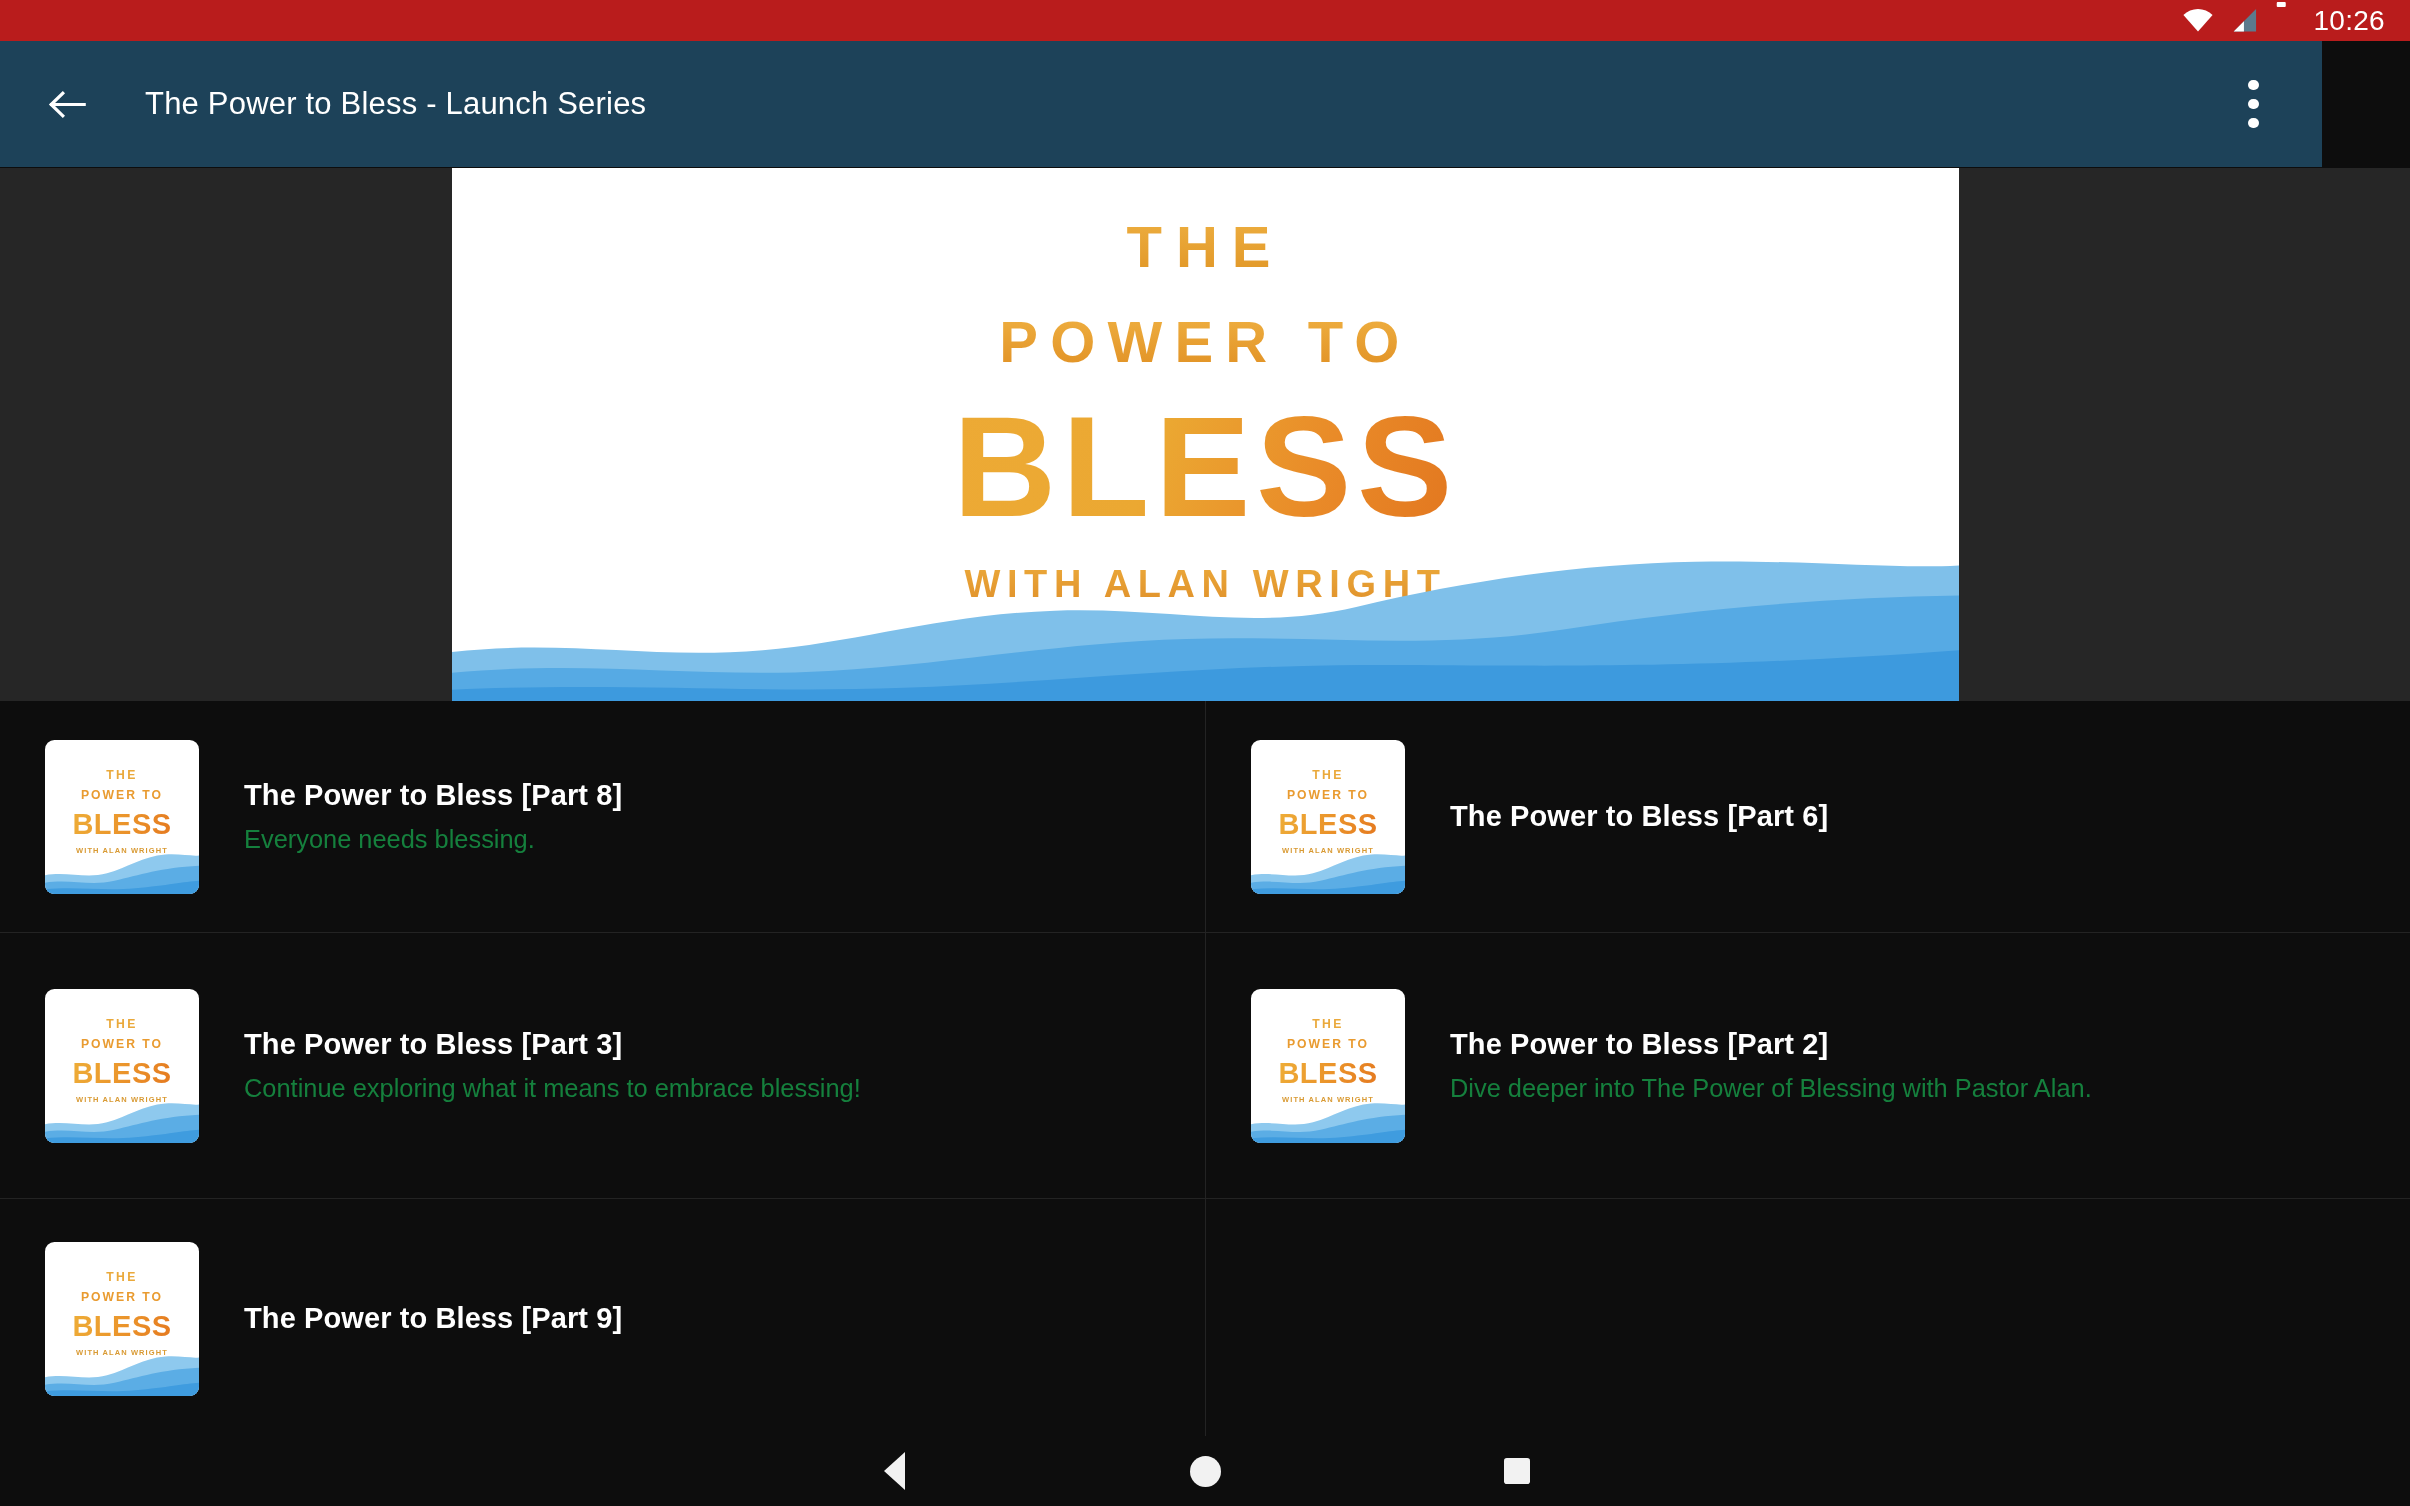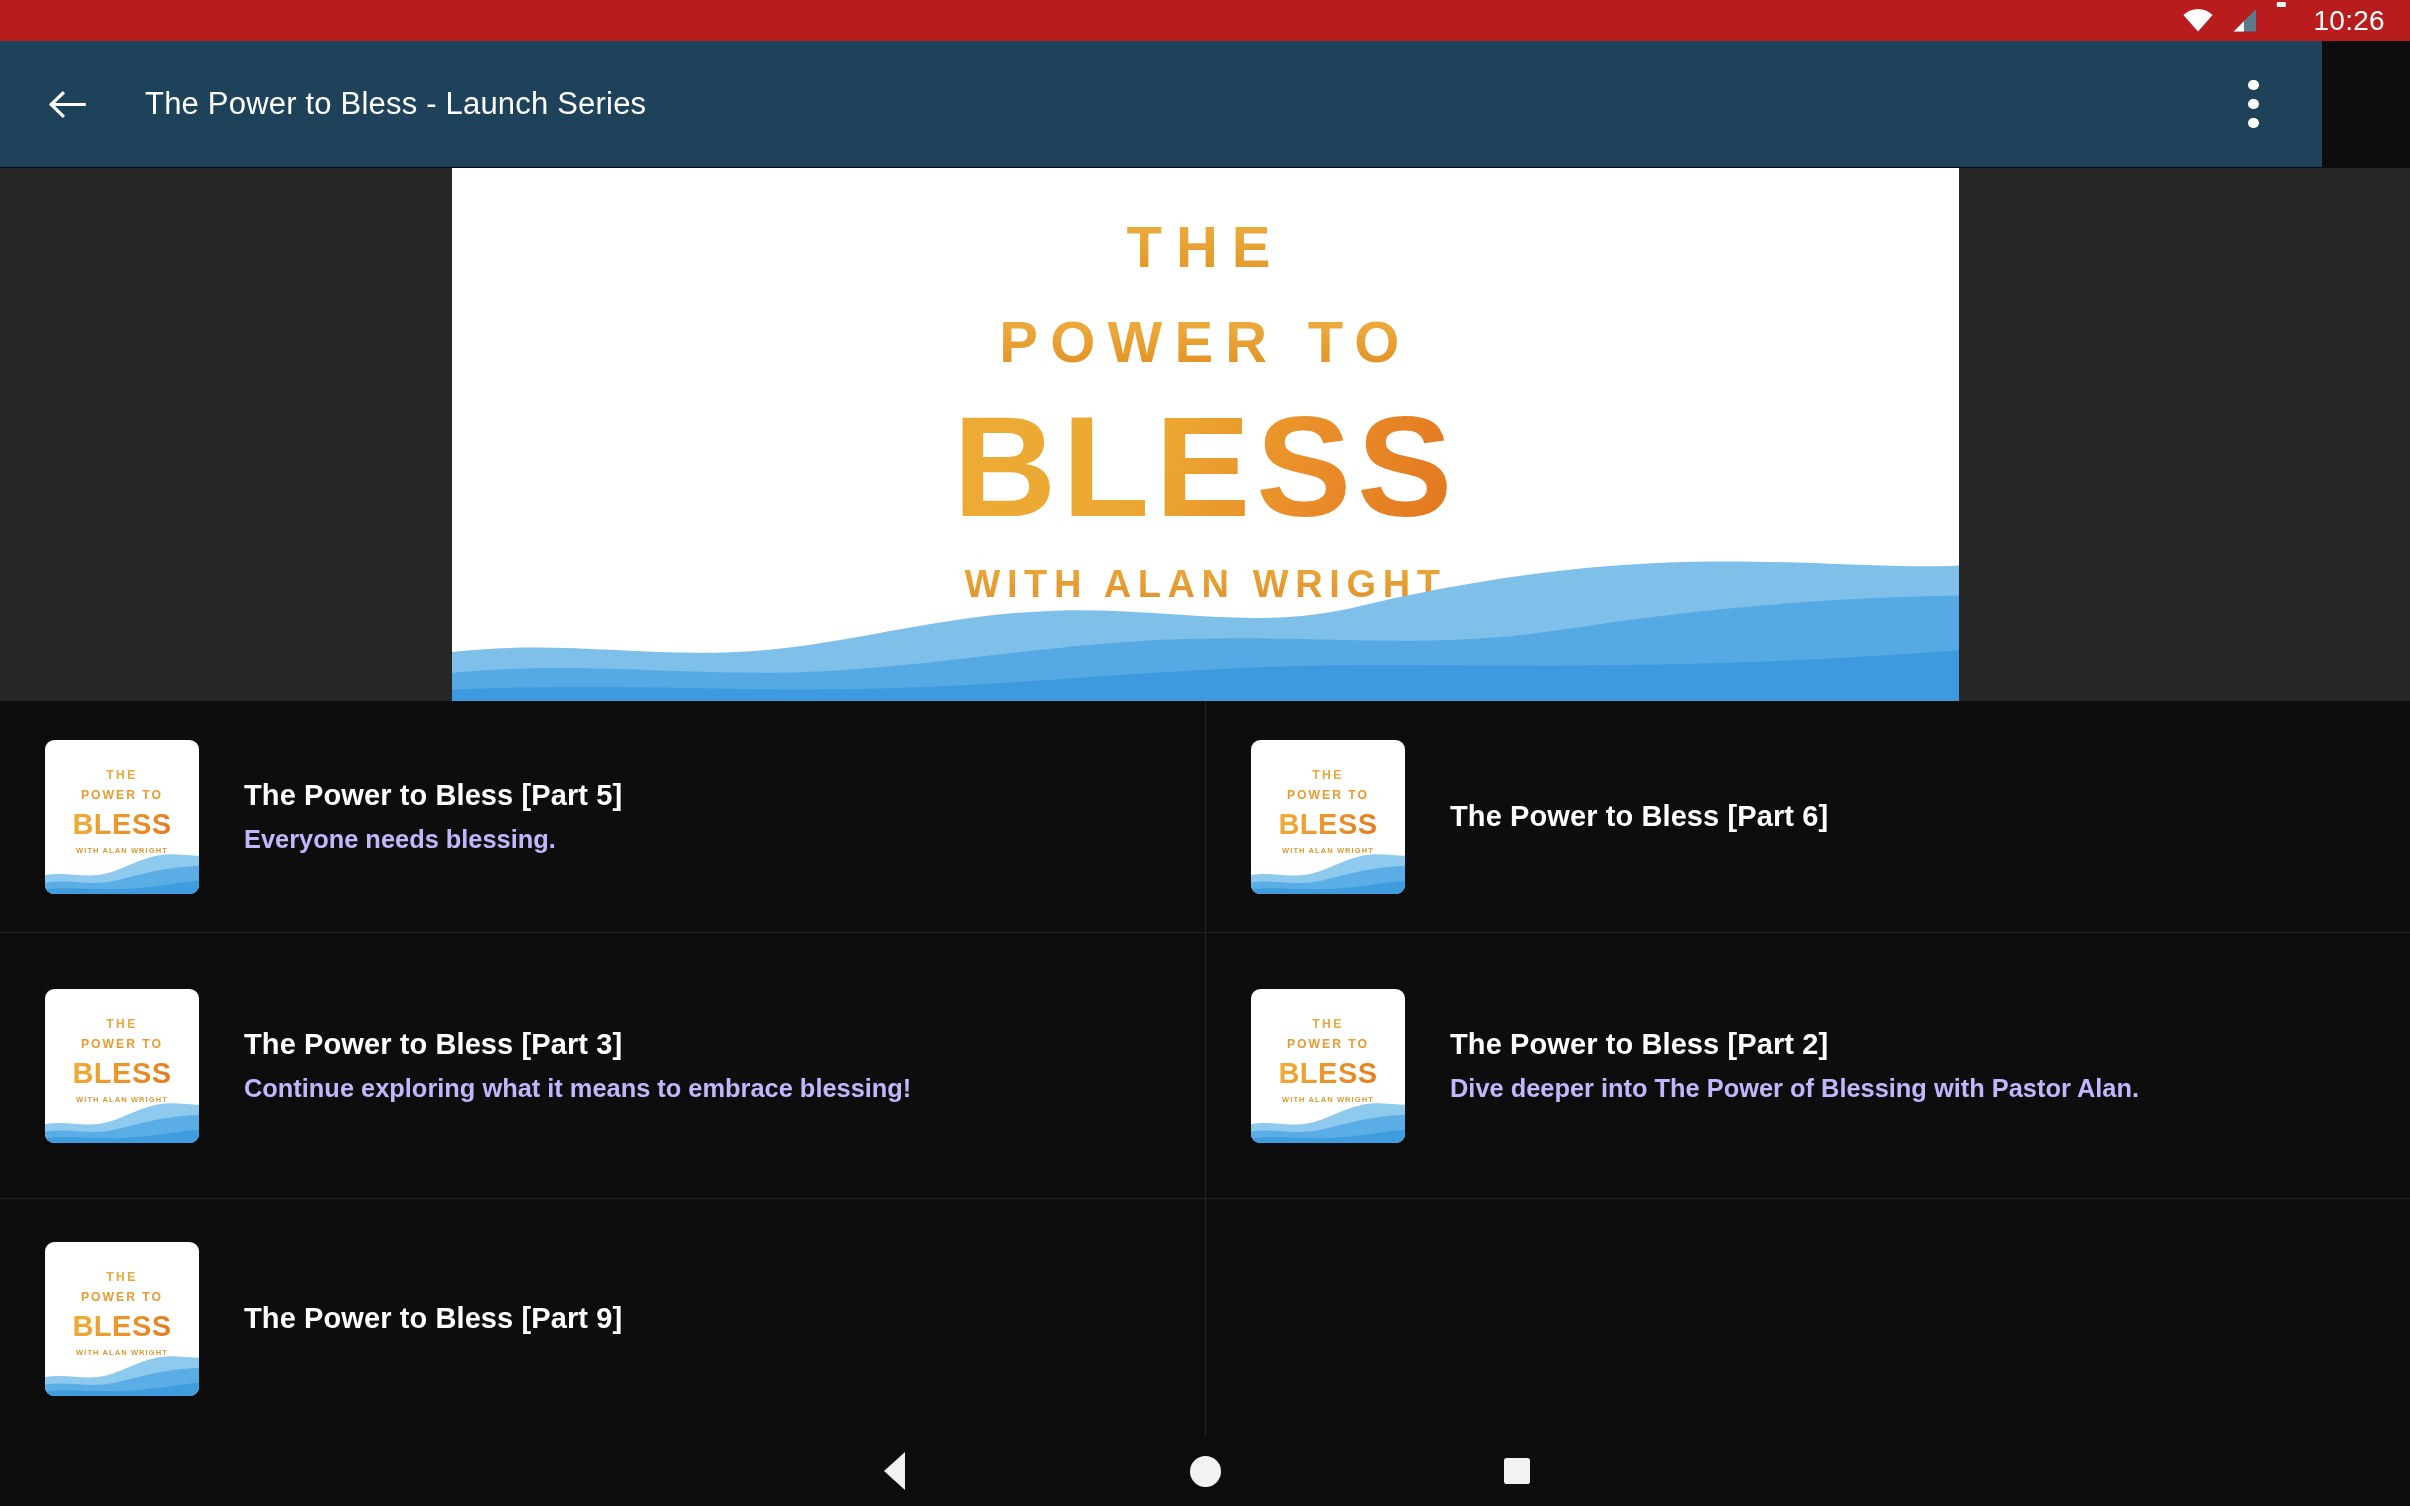--- a/index.html
+++ b/index.html
@@ -141,21 +141,21 @@
         margin-bottom:5.6px; }
   .t4 { font-size:7.5px; font-weight:700; letter-spacing:1.1px; color:#d99a33; }
   .thumb-wave { position:absolute; left:0; bottom:0; width:154px; height:47px; }
 
   .episode-text { margin-left:45px; min-width:0; }
   .episode-title {
     color:#ffffff; font-size:29px; font-weight:700; letter-spacing:0.1px;
     white-space:nowrap;
   }
   .episode-subtitle {
-    color:#c4b5fd; font-size:25.4px; font-weight:700; margin-top:12.2px;
+    color:#15803d; font-size:25.4px; font-weight:400; margin-top:12.2px;
     white-space:nowrap;
   }
 
   
   .nav-bar {
     position:absolute; bottom:0; left:0;
     width:2411px; height:70px;
     background:#0d0d0d;
     display:flex; align-items:center; justify-content:center;
   }
@@ -229,21 +229,21 @@
         <div class="t3">BLESS</div>
         <div class="t4">WITH ALAN WRIGHT</div>
       </div>
       <svg class="thumb-wave" viewBox="0 0 164 50" preserveAspectRatio="none">
         <path d="M0 30 C24 26 44 34 66 28 C88 22 104 10 128 8 C144 7 156 10 164 9 L164 50 L0 50 Z" fill="#8ec9ee"></path>
         <path d="M0 38 C28 34 48 42 74 36 C100 30 124 22 164 20 L164 50 L0 50 Z" fill="#5bade5"></path>
         <path d="M0 45 C34 42 62 47 96 44 C130 41 148 37 164 36 L164 50 L0 50 Z" fill="#3f9cdf"></path>
       </svg>
     </div>
     <div class="episode-text">
-      <div class="episode-title">The Power to Bless [Part 5]</div>
+      <div class="episode-title">The Power to Bless [Part 8]</div>
       <div class="episode-subtitle">Everyone needs blessing.</div>
     </div>
   </div>
 
   <div class="episode-item">
     <div class="thumb">
       <div class="thumb-inner">
         <div class="t1">THE</div>
         <div class="t2">POWER TO</div>
         <div class="t3">BLESS</div>

